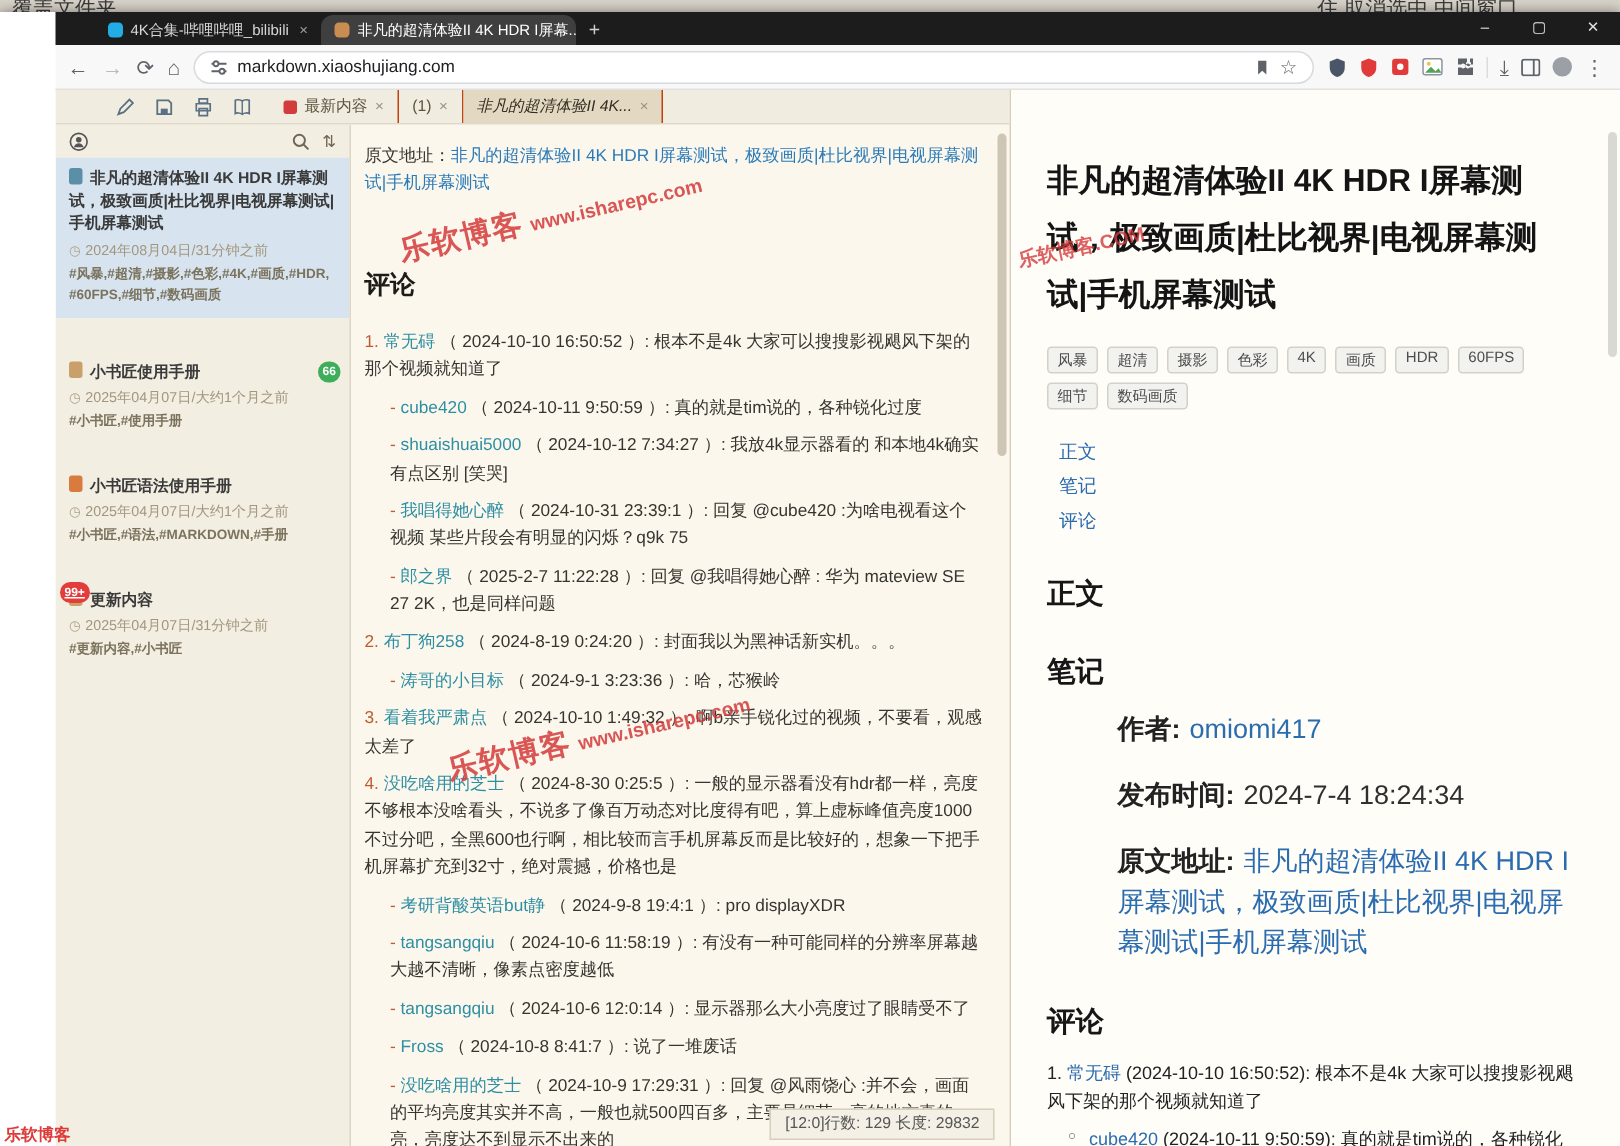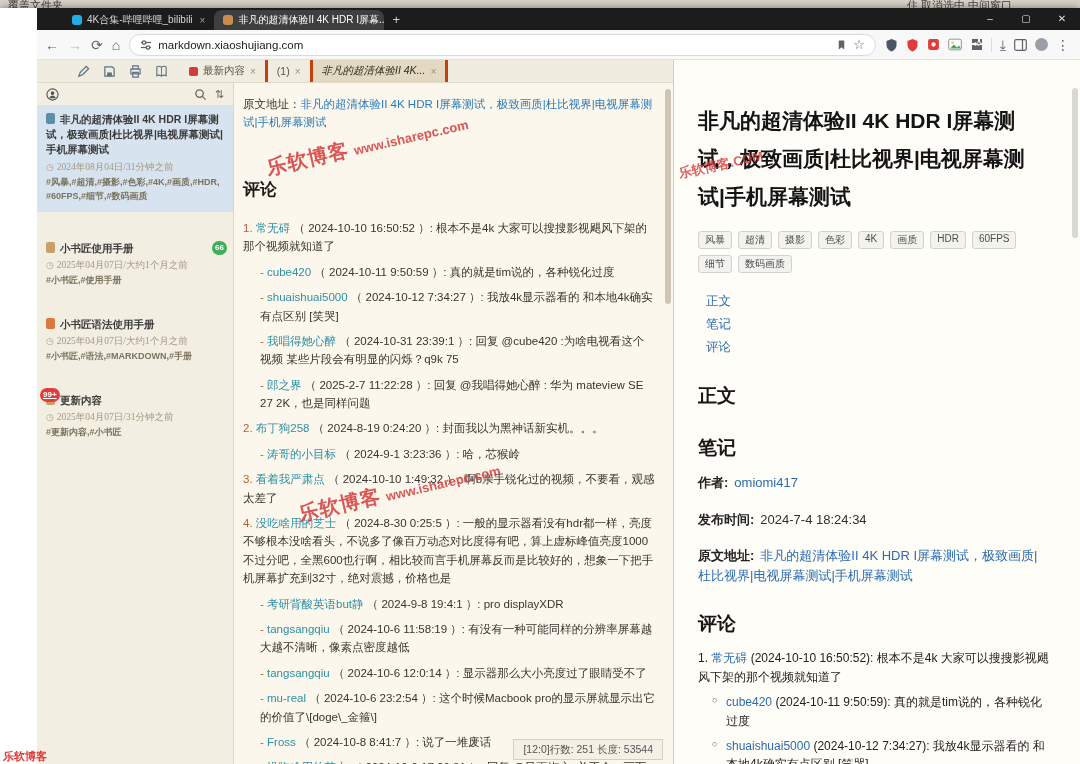--- a/index.html
+++ b/index.html
@@ -1,20 +1,20 @@
 <!DOCTYPE html>
 <html><head>
 <meta charset="utf-8">
 <style>
   * { box-sizing: border-box; margin: 0; padding: 0; }
   html,body { width:1080px; height:764px; overflow:hidden;
     font-family:"Liberation Sans","DejaVu Sans",sans-serif; background:#cfc9bd; position:relative; }
 
   
-  .desktop-strip { height:8px; background:#d8d3c9; font-size:11px; color:#3c3c3c;
+  .desktop-strip { height:8px; background:#d8d3c9; font-size:14px; color:#3c3c3c;
     display:flex; justify-content:space-between; padding:0 8px; line-height:10px; overflow:hidden; }
   .desktop-strip span:last-child { margin-right:60px;margin-left:27px; }
 
   
   .browser { position:absolute; top:8px; left:0; right:0; bottom:0; display:flex; flex-direction:column;
     box-shadow:0 0 8px rgba(0,0,0,.45); background:#fff;padding-left:37px; }
   .tabstrip { height:22px; background:#1c1c1c; display:flex; align-items:flex-end; color:#d7d7d7; flex:0 0 22px; }
   .tab { height:20px; display:flex; align-items:center; gap:5px; padding:0 9px; font-size:10px;
     max-width:170px; white-space:nowrap; overflow:hidden; }
   .tab.active { background:#3f3f3f; border-radius:8px 8px 0 0; color:#fff; }
@@ -38,38 +38,38 @@
   .sep { width:1px; height:14px; background:#dcdcdc; }
 
   
   .app { flex:1; display:flex; overflow:hidden; position:relative; background:#fbf7ed; }
   .left-col { flex:0 0 637px; display:flex; flex-direction:column; border-right:1px solid #d6cebc; overflow:hidden; }
   .app-header { flex:0 0 23px; background:#f1ece0; border-bottom:1px solid #e0d9c7; display:flex; align-items:stretch; }
   .tool-icons { display:flex; gap:13px; align-items:center; padding:0 12px 0 40px; }
   .tool-icons svg { width:13px; height:13px; display:block; }
   .ed-tabs { display:flex; align-items:stretch; }
   .ed-tab { display:flex; align-items:center; gap:5px; padding:0 9px; font-size:10.5px; color:#5d553f;
-    border-right:3px solid #c2410c; white-space:nowrap; }
+    border-right:1px solid #c2410c; white-space:nowrap; }
   .ed-tab.active { background:#e3d9c3; color:#352e20;font-style:italic; }
   .ticon { width:9px; height:9px; border-radius:2px; background:#d23c3c; flex:0 0 9px; }
   .tclose { color:#9a917d; font-size:10px; }
 
   .body-row { flex:1; display:flex; overflow:hidden; }
   .sidebar { flex:0 0 197px; background:#f3eee2; border-right:1px solid #ddd6c4; display:flex;
     flex-direction:column; overflow:hidden; }
   .sb-head { flex:0 0 22px; display:flex; align-items:center; padding:0 9px; gap:8px; }
   .sb-head .spacer { flex:1; }
   .sb-head svg { width:13px; height:13px; display:block; }
   .sort-glyph { font-size:11px; color:#6f6752; }
   .sb-list { flex:1; overflow:hidden; }
   .sb-item { position:relative; padding:7px 10px 8px 9px; margin-bottom:14px; cursor:pointer; }
   .sb-item.selected { background:#d7e4f0; margin-bottom:22px; }
   .sb-title { font-size:10.5px; font-weight:bold; color:#3a3a3a; line-height:1.45; }
   .sb-icon { display:inline-block; width:9px; height:11px; border-radius:2px; margin-right:5px; vertical-align:-1px; }
-  .sb-date { margin-top:3px; font-size:9.5px; color:#a2977e;font-family:Liberation Serif, serif; }
+  .sb-date { margin-top:3px; font-size:9.5px; color:#a2977e; }
   .sb-date .clk { font-size:9px; margin-right:3px; color:#b0a68c; }
   .sb-tags { margin-top:2px; font-size:9px; color:#7b735d; line-height:1.55; word-break:break-all;font-weight:bold; }
   .badge { position:absolute; min-width:15px; height:14px; border-radius:8px; color:#fff; font-size:8px;
     line-height:14px; text-align:center; padding:0 3px; font-weight:bold; }
   .badge.right { right:6px; top:7px; }
   .badge.left { left:3px; top:2px;text-decoration:underline; }
 
   .editor { flex:1; position:relative; background:#fbf7ed; overflow:hidden;
     padding:12px 18px 0 9px; font-size:11.5px; color:#37352f; line-height:1.6; }
   .ed-origin { margin-bottom:4px; }
@@ -93,21 +93,21 @@
 
   
   .preview { flex:1; background:#fffdf8; position:relative; overflow:hidden; padding:32px 30px 0 24px; }
   .pv-title { font-size:21px; font-weight:bold; color:#141414; line-height:1.8; margin:10px 0 16px 0; }
   .pv-tags { display:flex; flex-wrap:wrap; gap:6px; margin-bottom:18px;text-align:center; }
   .pv-tag { background:#f2f2ee; border:1px solid #d2d2cb; border-radius:3px; font-size:10px;
     color:#4d4d4d; padding:1px 6px; }
   .pv-toc { margin:4px 0 6px 8px; }
   .pv-toc a { display:block; color:#2b6cb0; font-size:12.5px; line-height:1.65; margin:2px 0; cursor:pointer; }
   .pv-h2 { font-size:19px; font-weight:bold; color:#161616; margin:26px 0 12px 0; }
-  .pv-meta { font-size:13px; color:#2f2f2f; margin-bottom:17px; line-height:1.5; }
+  .pv-meta { font-size:18px; color:#2f2f2f; margin-bottom:17px; line-height:1.5;margin-left:47px; }
   .pv-meta b { margin-right:6px; color:#222; }
   .pv-link { color:#2b6cb0; cursor:pointer; }
   .pv-comments { margin-top:4px; }
   .pv-c { font-size:12px; color:#222; line-height:1.55; margin-bottom:9px; }
   .pv-a { color:#2b6cb0; cursor:pointer; }
   .pv-replies { list-style:none; margin:7px 0 4px 14px; }
   .pv-replies li { margin-bottom:6px; padding-left:14px; position:relative; }
   .pv-replies li::before { content:"○"; position:absolute; left:0; top:1px; font-size:9px; color:#666; }
   .pv-scrollbar { position:absolute; top:28px; right:2px; width:6px; height:150px; background:#d9d9d3; border-radius:3px; }
 </style>
@@ -282,34 +282,33 @@
               <div class="ed-line ed-reply"><span class="ed-num">- </span><span class="ed-author">shuaishuai5000</span> （ 2024-10-12 7:34:27 ）: 我放4k显示器看的 和本地4k确实有点区别 [笑哭]</div>
               <div class="ed-line ed-reply"><span class="ed-num">- </span><span class="ed-author">我唱得她心醉</span> （ 2024-10-31 23:39:1 ）: 回复 @cube420 :为啥电视看这个视频 某些片段会有明显的闪烁？q9k 75</div>
               <div class="ed-line ed-reply"><span class="ed-num">- </span><span class="ed-author">郎之界</span> （ 2025-2-7 11:22:28 ）: 回复 @我唱得她心醉 : 华为 mateview SE 27 2K，也是同样问题</div>
               <div class="ed-line"><span class="ed-num">2. </span><span class="ed-author">布丁狗258</span> （ 2024-8-19 0:24:20 ）: 封面我以为黑神话新实机。。。</div>
               <div class="ed-line ed-reply"><span class="ed-num">- </span><span class="ed-author">涛哥的小目标</span> （ 2024-9-1 3:23:36 ）: 哈，芯猴岭</div>
               <div class="ed-line"><span class="ed-num">3. </span><span class="ed-author">看着我严肃点</span> （ 2024-10-10 1:49:32 ）: 啊b亲手锐化过的视频，不要看，观感太差了</div>
               <div class="ed-line"><span class="ed-num">4. </span><span class="ed-author">没吃啥用的芝士</span> （ 2024-8-30 0:25:5 ）: 一般的显示器看没有hdr都一样，亮度不够根本没啥看头，不说多了像百万动态对比度得有吧，算上虚标峰值亮度1000不过分吧，全黑600也行啊，相比较而言手机屏幕反而是比较好的，想象一下把手机屏幕扩充到32寸，绝对震撼，价格也是</div>
               <div class="ed-line ed-reply"><span class="ed-num">- </span><span class="ed-author">考研背酸英语but静</span> （ 2024-9-8 19:4:1 ）: pro displayXDR</div>
               <div class="ed-line ed-reply"><span class="ed-num">- </span><span class="ed-author">tangsangqiu</span> （ 2024-10-6 11:58:19 ）: 有没有一种可能同样的分辨率屏幕越大越不清晰，像素点密度越低</div>
               <div class="ed-line ed-reply"><span class="ed-num">- </span><span class="ed-author">tangsangqiu</span> （ 2024-10-6 12:0:14 ）: 显示器那么大小亮度过了眼睛受不了</div>
-              <div class="ed-line ed-reply"><span class="ed-num">- </span><span class="ed-author">mu-real</span> （ 2024-10-6 23:2:54 ）: 这个时候Macbook pro的显示屏就显示出它的价值了\[doge\_金箍\]</div>
               <div class="ed-line ed-reply"><span class="ed-num">- </span><span class="ed-author">Fross</span> （ 2024-10-8 8:41:7 ）: 说了一堆废话</div>
               <div class="ed-line ed-reply"><span class="ed-num">- </span><span class="ed-author">没吃啥用的芝士</span> （ 2024-10-9 17:29:31 ）: 回复 @风雨饶心 :并不会，画面的平均亮度其实并不高，一般也就500四百多，主要是细节，亮的地方真的亮，亮度达不到显示不出来的</div>
             </div>
 
           <div class="stamp" style="left:30px; top:46px">
             <span class="big">乐软博客</span><span class="small">www.isharepc.com</span>
           </div>
           <div class="stamp" style="left:62px; top:392px">
             <span class="big">乐软博客</span><span class="small">www.isharepc.com</span>
           </div>
 
           <div class="ed-scrollbar"></div>
-          <div class="ed-status">[12:0]行数: 251 长度: 53544</div>
+          <div class="ed-status">[12:0]行数: 129 长度: 29832</div>
         </div>
       </div>
     </div>
 
     <div class="preview">
       <div class="stamp-short">乐软博客.COM</div>
       <div class="pv-title">非凡的超清体验II 4K HDR I屏幕测试，极致画质|杜比视界|电视屏幕测试|手机屏幕测试</div>
       <div class="pv-tags">
           <span class="pv-tag">风暴</span>
           <span class="pv-tag">超清</span>

